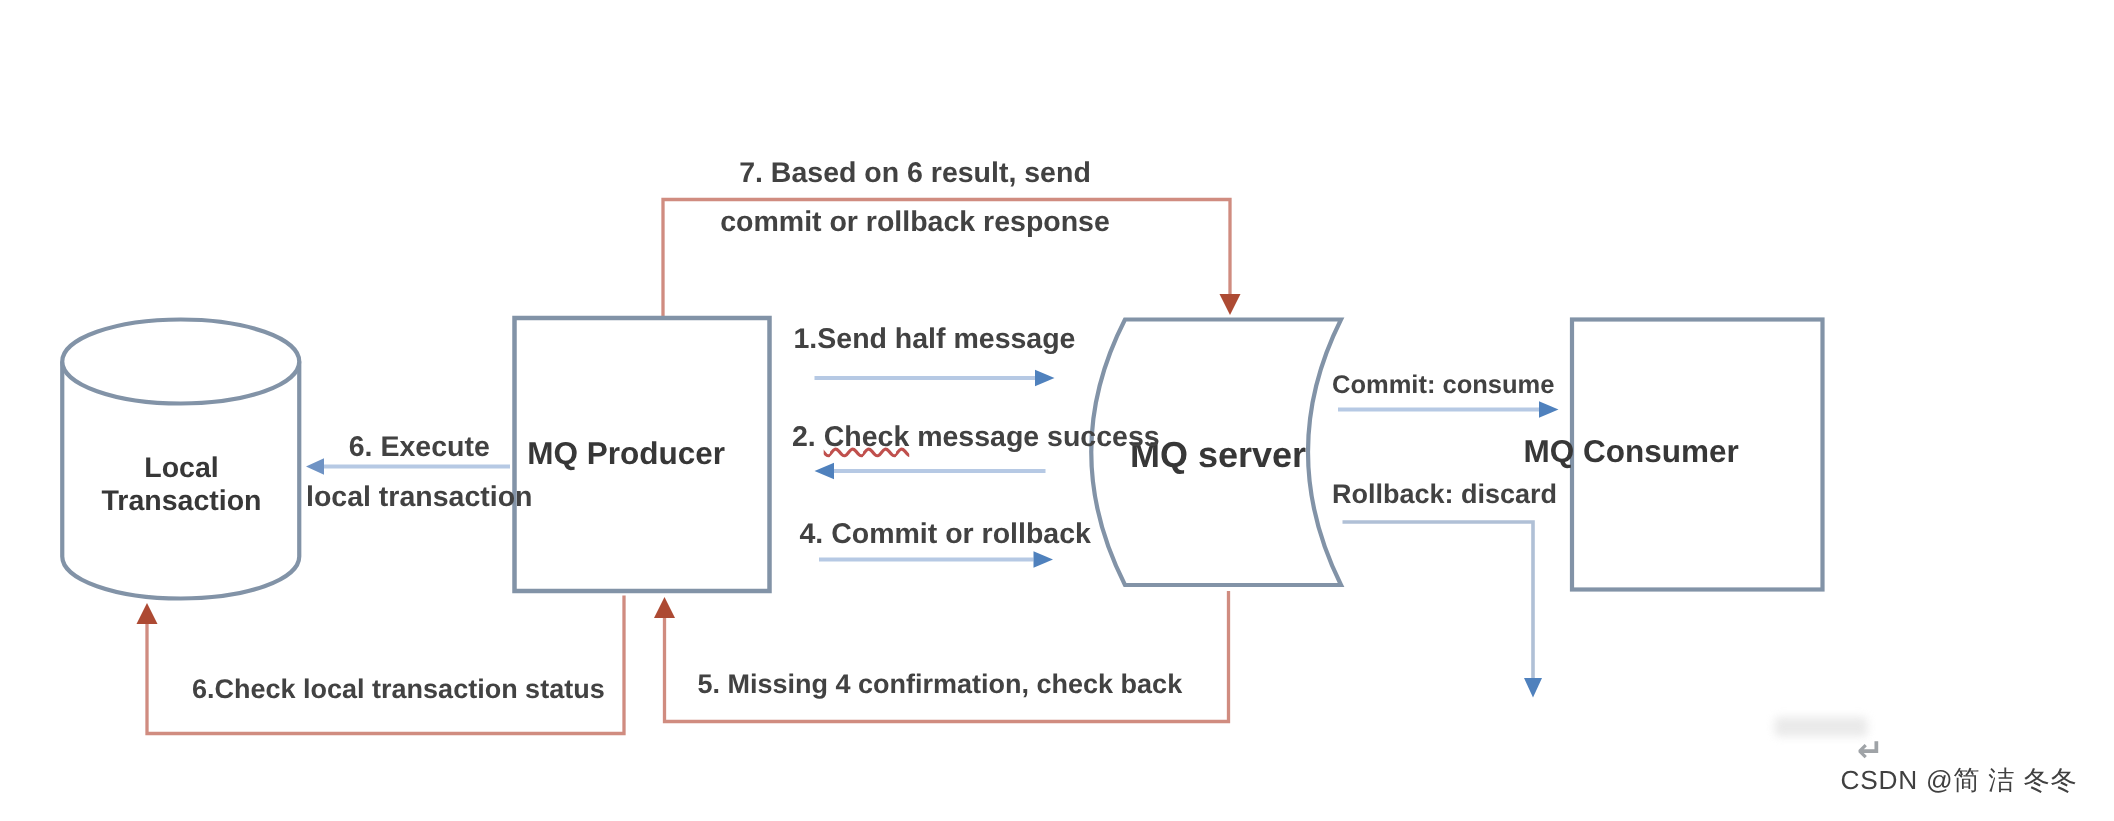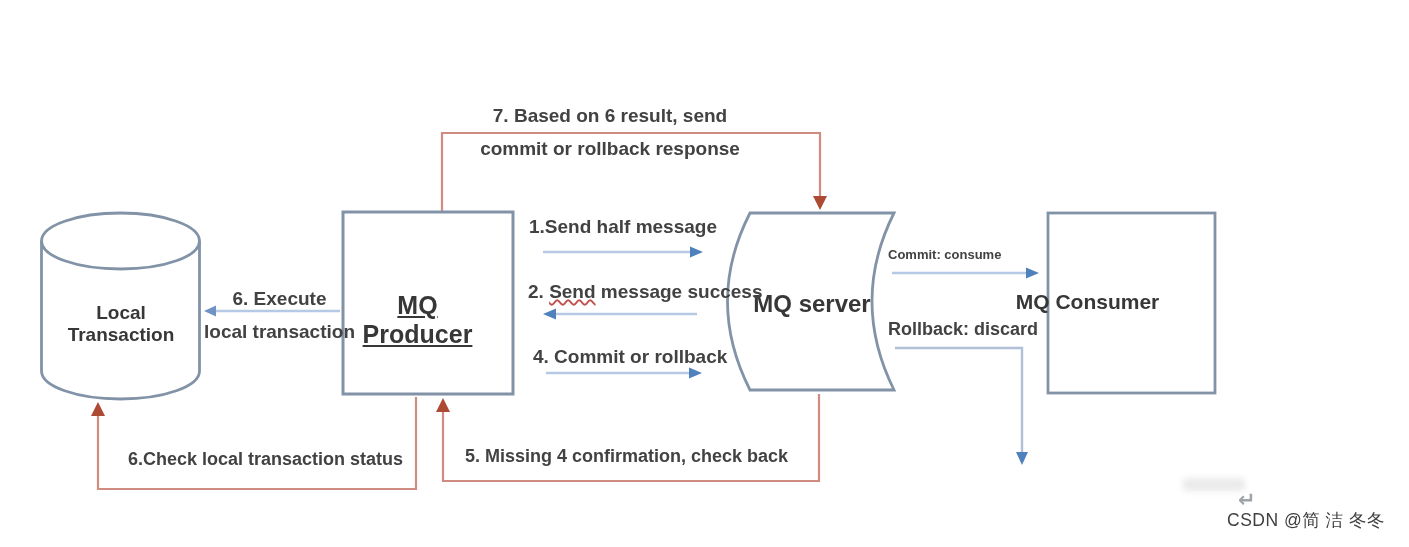--- a/index.html
+++ b/index.html
@@ -95,43 +95,43 @@
 
     <rect x="343" y="212" width="170" height="182" fill="#ffffff" stroke="#8293a7" stroke-width="3"></rect>
 
     <path d="M 750 213 L 894 213 Q 850 301 894 390 L 750 390 Q 705 301 750 213 Z" fill="#ffffff" stroke="#8293a7" stroke-width="2.8"></path>
 
     <rect x="1048" y="213" width="167" height="180" fill="#ffffff" stroke="#8293a7" stroke-width="2.8"></rect>
   </svg>
 
   <div class="node-lbl" style="left:42px;top:302px;width:158px;font-size:19px;">Local Transaction</div>
 
-  <div class="node-lbl" style="left:343px;top:291px;width:149px;font-size:25px;text-decoration:underline;">MQ Producer</div>
+  <div class="node-lbl" style="left:343px;top:291px;width:149px;font-size:21px;">MQ Producer</div>
 
   <div class="node-lbl" style="left:737px;top:290px;width:150px;font-size:24px;">MQ server</div>
 
   <div class="node-lbl" style="left:1004px;top:290px;width:167px;font-size:21px;">MQ Consumer</div>
 
   <div class="lbl edge-lbl center" style="left:470px;top:99px;width:280px;line-height:33px;">7. Based on 6 result, send
 commit or rollback response</div>
 
   <div class="lbl edge-lbl" style="left:529px;top:216px;">1.Send half message</div>
 
-  <div class="lbl edge-lbl" style="left:528px;top:281px;"><span>2. </span><span class="misspelled">Send</span><span> message success</span></div>
+  <div class="lbl edge-lbl" style="left:528px;top:281px;"><span>2. </span><span class="misspelled">Check</span><span> message success</span></div>
 
   <div class="lbl edge-lbl" style="left:204px;top:282px;line-height:33px;">6. Execute
 local transaction</div>
 
   <div class="lbl edge-lbl" style="left:533px;top:346px;">4. Commit or rollback</div>
 
   <div class="lbl edge-lbl-sm" style="left:465px;top:446px;font-weight:600;">5. Missing 4 confirmation, check back</div>
 
   <div class="lbl edge-lbl-sm" style="left:128px;top:449px;font-weight:600;">6.Check local transaction status</div>
 
-  <div class="lbl" style="left:888px;top:247px;font-size:13px;">Commit: consume</div>
+  <div class="lbl" style="left:888px;top:247px;font-size:17px;">Commit: consume</div>
 
   <div class="lbl" style="left:888px;top:319px;font-size:18px;">Rollback: discard</div>
 
   <div class="wm-blur"></div>
   <div class="wm-return">↵</div>
   <div class="wm-text">CSDN @简 洁 冬冬</div>
 
 </div>
 
 </body></html>

